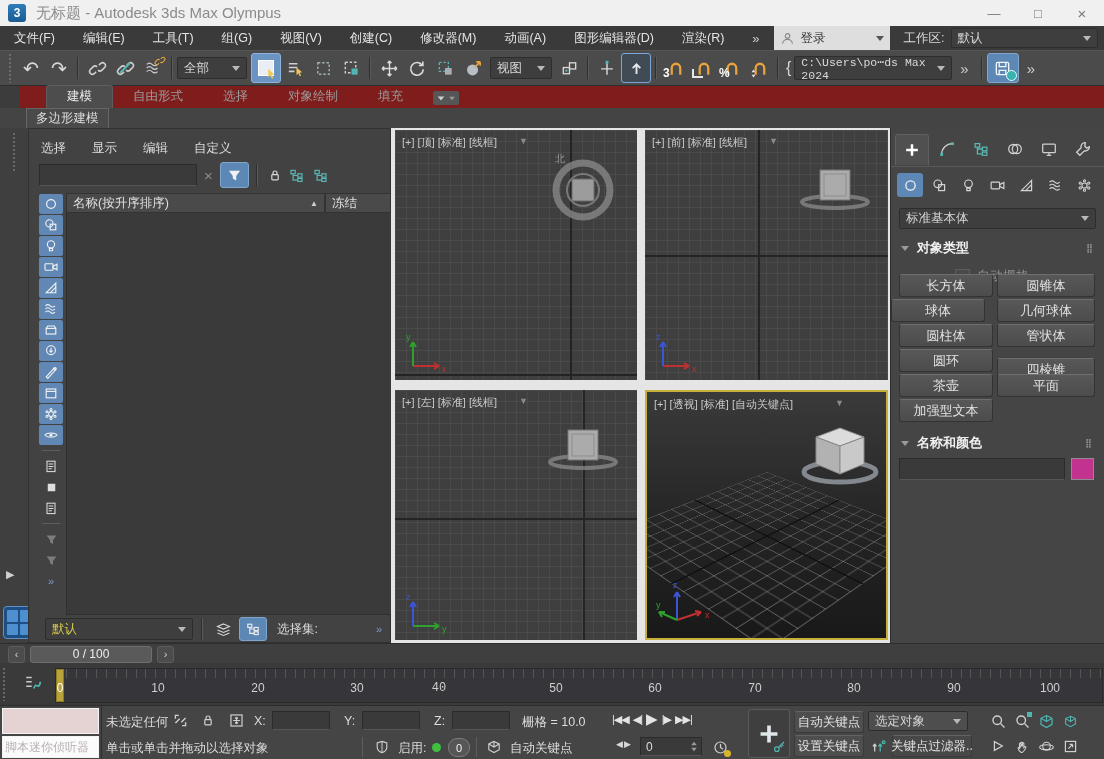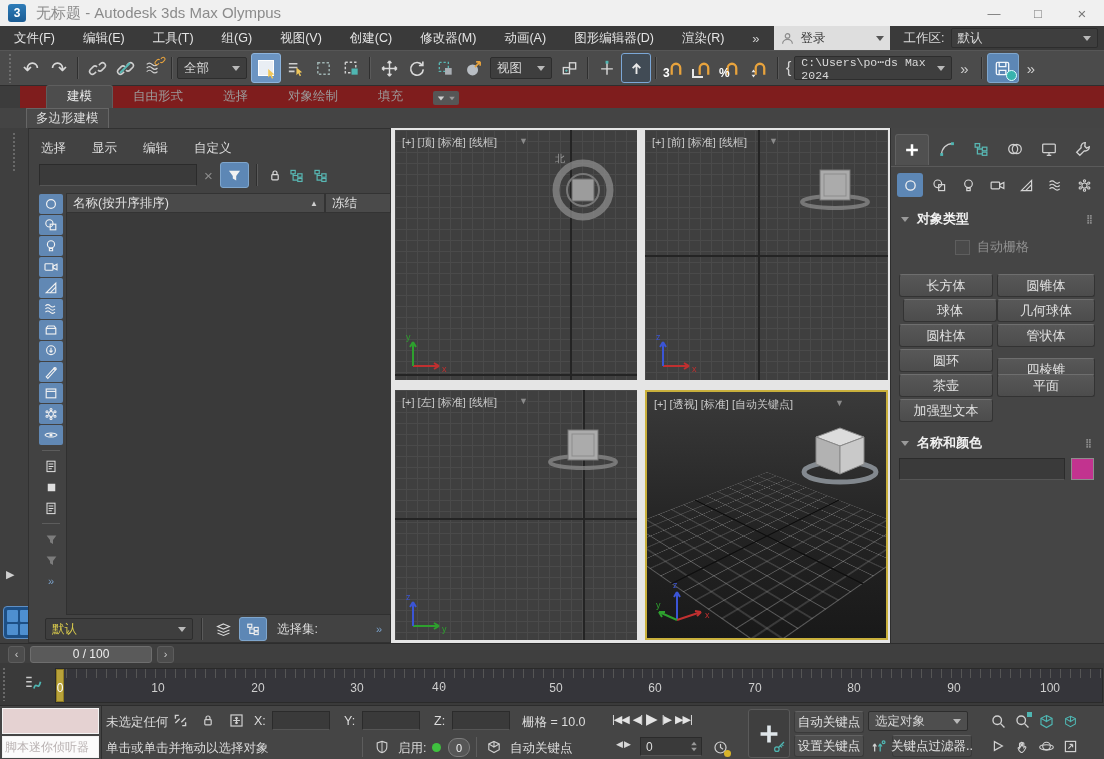--- a/index.html
+++ b/index.html
@@ -801,32 +801,36 @@
           <svg class="ic" width="17" height="17" viewBox="0 0 20 20">
             <use href="#s-waves"></use>
           </svg>
         </div>
       <div class="catic">
           <svg class="ic" width="17" height="17" viewBox="0 0 20 20">
             <use href="#s-gearflower"></use>
           </svg>
         </div>
     </div>
+    <div class="dd" style="margin:8px 8px 0;height:21px;">
+      <span>标准基本体</span>
+      <span class="caret"></span>
+    </div>
     <div class="rollhdr" style="margin:10px 10px 0;">
       <span class="caret" style="margin-right:8px;border-top-color:#9a9a9a;"></span>
       <span>对象类型</span>
       <span class="dots">⣿</span>
     </div>
     <div class="row" style="margin:10px 0 0 64px;gap:7px;">
       <div style="width:13px;height:13px;background:#4a4a4a;border:1px solid #5e5e5e;"></div>
       <span style="color:#8f8f8f;font-size:13px;">自动栅格</span>
     </div>
     <div class="abs btn3d" style="left:8px;top:146px;width:92px;height:21px;">长方体</div>
     <div class="abs btn3d" style="left:106px;top:146px;width:96px;height:21px;">圆锥体</div>
-    <div class="abs btn3d" style="left:12px;top:171px;width:92px;height:21px;text-align:center;">球体</div>
+    <div class="abs btn3d" style="left:0;top:171px;width:92px;height:21px;text-align:center;">球体</div>
     <div class="abs btn3d" style="left:106px;top:171px;width:96px;height:21px;">几何球体</div>
     <div class="abs btn3d" style="left:8px;top:196px;width:92px;height:21px;">圆柱体</div>
     <div class="abs btn3d" style="left:106px;top:196px;width:96px;height:21px;">管状体</div>
     <div class="abs btn3d" style="left:8px;top:221px;width:92px;height:21px;">圆环</div>
     <div class="abs btn3d" style="left:106px;top:230px;width:96px;height:21px;">四棱锥</div>
     <div class="abs btn3d" style="left:8px;top:246px;width:92px;height:21px;">茶壶</div>
     <div class="abs btn3d" style="left:106px;top:246px;width:96px;height:21px;">平面</div>
     <div class="abs btn3d" style="left:8px;top:271px;width:92px;height:21px;">加强型文本</div>
     <div class="rollhdr abs" style="left:10px;top:306px;width:192px;">
       <span class="caret" style="margin-right:8px;border-top-color:#9a9a9a;"></span>

